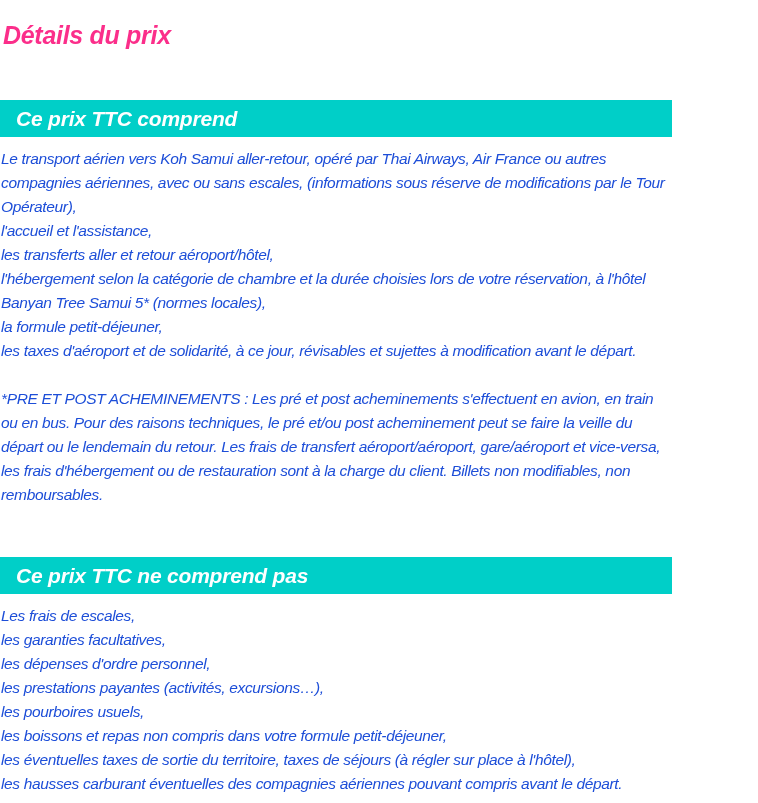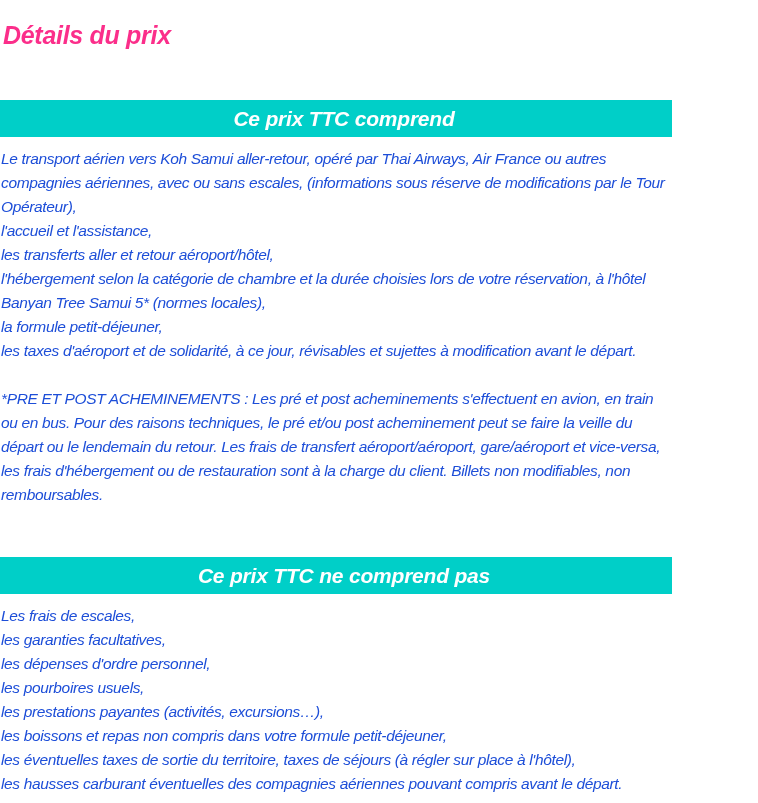--- a/index.html
+++ b/index.html
@@ -31,21 +31,20 @@
     height: 37px;
     background: #00cfc8;
     color: #ffffff;
     font-size: 21px;
     font-style: italic;
     font-weight: 700;
     line-height: 37px;
     padding-left: 16px;
     box-sizing: border-box;
     letter-spacing: -0.2px;
-    text-align: center;
   }
   .content {
     padding: 10px 0 0 1px;
     color: #1d4ed8;
     font-size: 15.5px;
     font-style: italic;
     line-height: 24px;
     letter-spacing: -0.35px;
   }
   .content p {
@@ -78,21 +77,21 @@
   </section>
 
   <section>
     <div class="banner">
       <span>Ce prix TTC ne comprend pas</span>
     </div>
     <div class="content">
       <p>Les frais de escales,</p>
       <p>les garanties facultatives,</p>
       <p>les dépenses d'ordre personnel,</p>
+      <p>les prestations payantes (activités, excursions…),</p>
       <p>les pourboires usuels,</p>
-      <p>les prestations payantes (activités, excursions…),</p>
       <p>les boissons et repas non compris dans votre formule petit-déjeuner,</p>
       <p>les éventuelles taxes de sortie du territoire, taxes de séjours (à régler sur place à l'hôtel),</p>
       <p>les hausses carburant éventuelles des compagnies aériennes pouvant compris avant le départ.</p>
     </div>
   </section>
 
 </div>
 
 </body></html>

